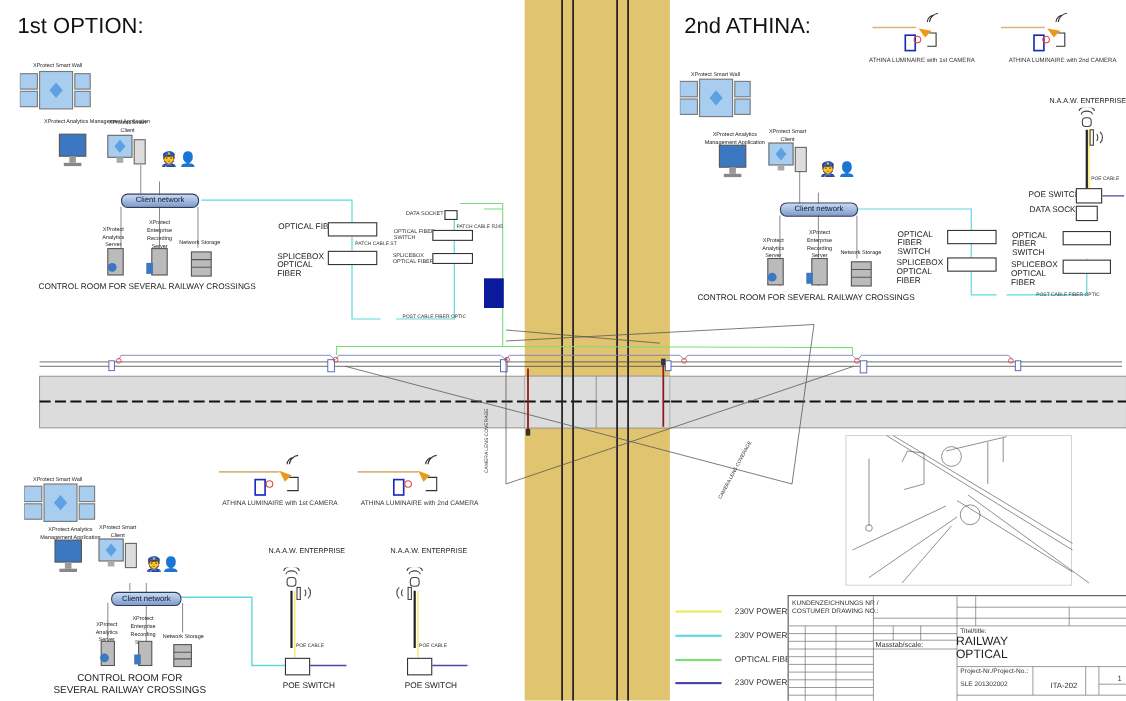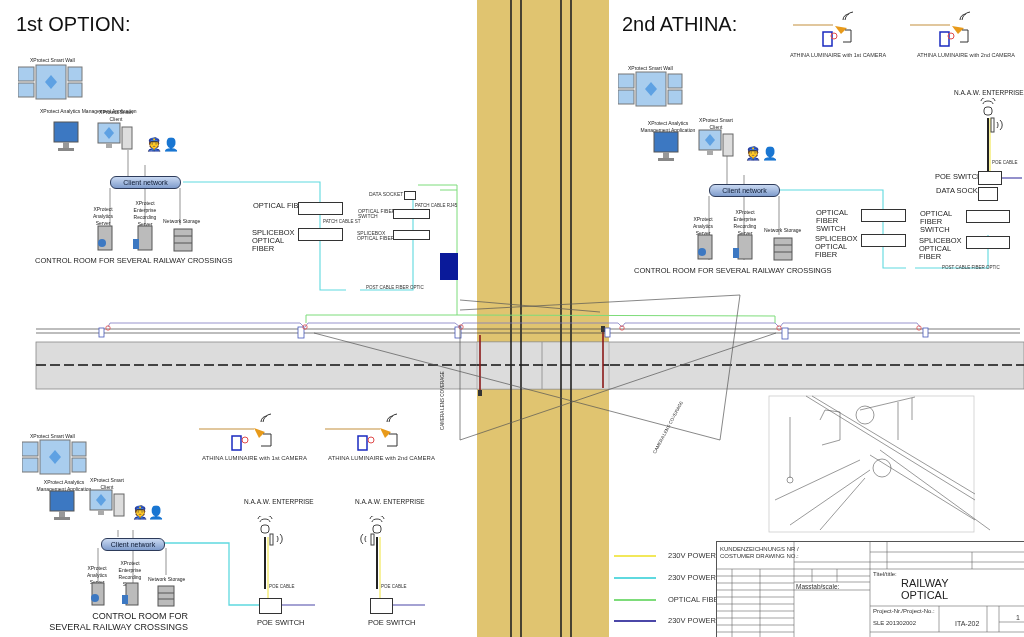--- a/index.html
+++ b/index.html
@@ -4,21 +4,21 @@
 <style>
   html,body{margin:0;padding:0;background:#fff;}
   body{width:1024px;height:637px;position:relative;overflow:hidden;font-family:"Liberation Sans",sans-serif;color:#222;}
   #canvas{position:absolute;left:0;top:0;width:1024px;height:565px;}
   .abs{position:absolute;}
   .heading{font-size:20px;color:#111;white-space:nowrap;}
   .lbl{font-size:6.5px;color:#222;line-height:7px;text-align:center;white-space:nowrap;}
   .lbl-sm{font-size:4.5px;color:#333;line-height:5px;white-space:nowrap;}
   .lbl-md{font-size:7.5px;color:#222;line-height:8px;white-space:nowrap;}
   .caption{font-size:7.5px;color:#222;white-space:nowrap;}
-  .caption-lg{font-size:9px;color:#222;text-align:right;line-height:11px;white-space:nowrap;}
+  .caption-lg{font-size:9px;color:#222;text-align:center;line-height:11px;white-space:nowrap;}
   .net{position:absolute;height:11px;border:1.3px solid #2d3b5a;border-radius:6px;background:linear-gradient(#c9d9f2,#7f9ccc);font-size:7px;text-align:center;line-height:11px;color:#0d1a33;}
   .box{position:absolute;border:1.2px solid #333;background:#fff;}
   .legend-row{position:absolute;display:flex;align-items:center;gap:12px;font-size:7.5px;color:#333;}
   .legend-line{width:42px;height:2px;}
   .tb{position:absolute;border:1px solid #555;background:#fff;}
   .tb-cell{position:absolute;font-size:6px;color:#333;white-space:nowrap;}
 </style>
 </head>
 <body>
 
@@ -418,21 +418,21 @@
           <line x1="282" y1="64" x2="282" y2="90"></line>
         <line x1="282" y1="80" x2="308" y2="80"></line>
       </g>
     </svg>
     <div class="tb-cell" style="left:3px;top:4px;font-size:6px;line-height:7px">
       <div>KUNDENZEICHNUNGS NR /</div>
       <div>COSTUMER DRAWING NO.:</div>
     </div>
     <div class="tb-cell" style="left:79px;top:41px;font-size:6.5px">Masstab/scale:</div>
     <div class="tb-cell" style="left:156px;top:29px;font-size:6px">Titel/title:</div>
-    <div class="tb-cell" style="left:184px;top:35px;font-size:11px;line-height:12px;color:#222">
+    <div class="tb-cell" style="left:152px;top:35px;font-size:11px;line-height:12px;color:#222">
       <div>RAILWAY</div>
       <div>OPTICAL</div>
     </div>
     <div class="tb-cell" style="left:156px;top:66px;font-size:6px">Project-Nr./Project-No.:</div>
     <div class="tb-cell" style="left:156px;top:78px;font-size:6px">SLE 201302002</div>
     <div class="tb-cell" style="left:238px;top:78px;font-size:7px">ITA-202</div>
     <div class="tb-cell" style="left:299px;top:72px;font-size:7px">1</div>
   </div>
 
 </div>

